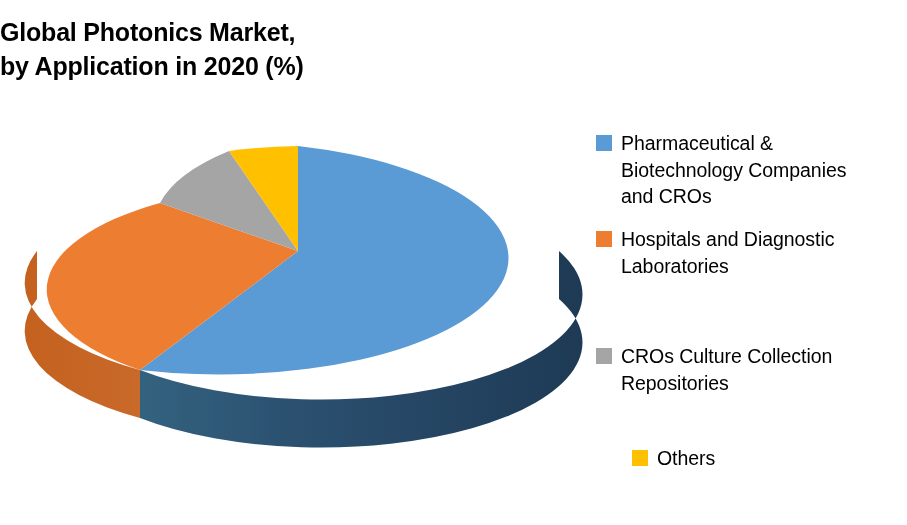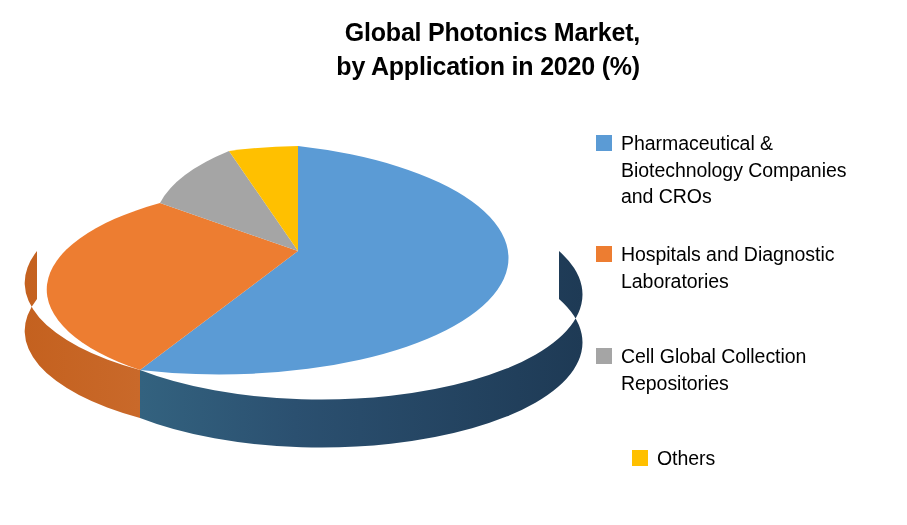--- a/index.html
+++ b/index.html
@@ -20,21 +20,21 @@
     position: absolute;
     inset: 0;
     width: 907px;
     height: 525px;
   }
   .chart-title {
     position: absolute;
     top: 16px;
     left: 0;
     width: 640px;
-    text-align: right;
+    text-align: left;
     font-size: 25px;
     font-weight: bold;
     line-height: 1.34;
     letter-spacing: -0.2px;
     color: #000000;
     white-space: pre-line;
   }
   #pie-area {
     position: absolute;
     left: 0;
@@ -139,29 +139,29 @@
 
   <div id="legend">
 
     <div class="legend-item" style="top:0px;">
       <span class="legend-swatch" style="background:#5B9BD5;"></span>
       <span class="legend-label">Pharmaceutical &amp;
 Biotechnology Companies
 and CROs</span>
     </div>
 
-    <div class="legend-item" style="top:111px;">
+    <div class="legend-item" style="top:96px;">
       <span class="legend-swatch" style="background:#ED7D31;"></span>
       <span class="legend-label">Hospitals and Diagnostic
 Laboratories</span>
     </div>
 
     <div class="legend-item" style="top:213px;">
       <span class="legend-swatch" style="background:#A5A5A5;"></span>
-      <span class="legend-label">Cell Global Collection
+      <span class="legend-label">CROs Culture Collection
 Repositories</span>
     </div>
 
     <div class="legend-item" style="top:315px;padding-left:36px;">
       <span class="legend-swatch" style="background:#FFC000;"></span>
       <span class="legend-label">Others</span>
     </div>
 
   </div>
 </div>

